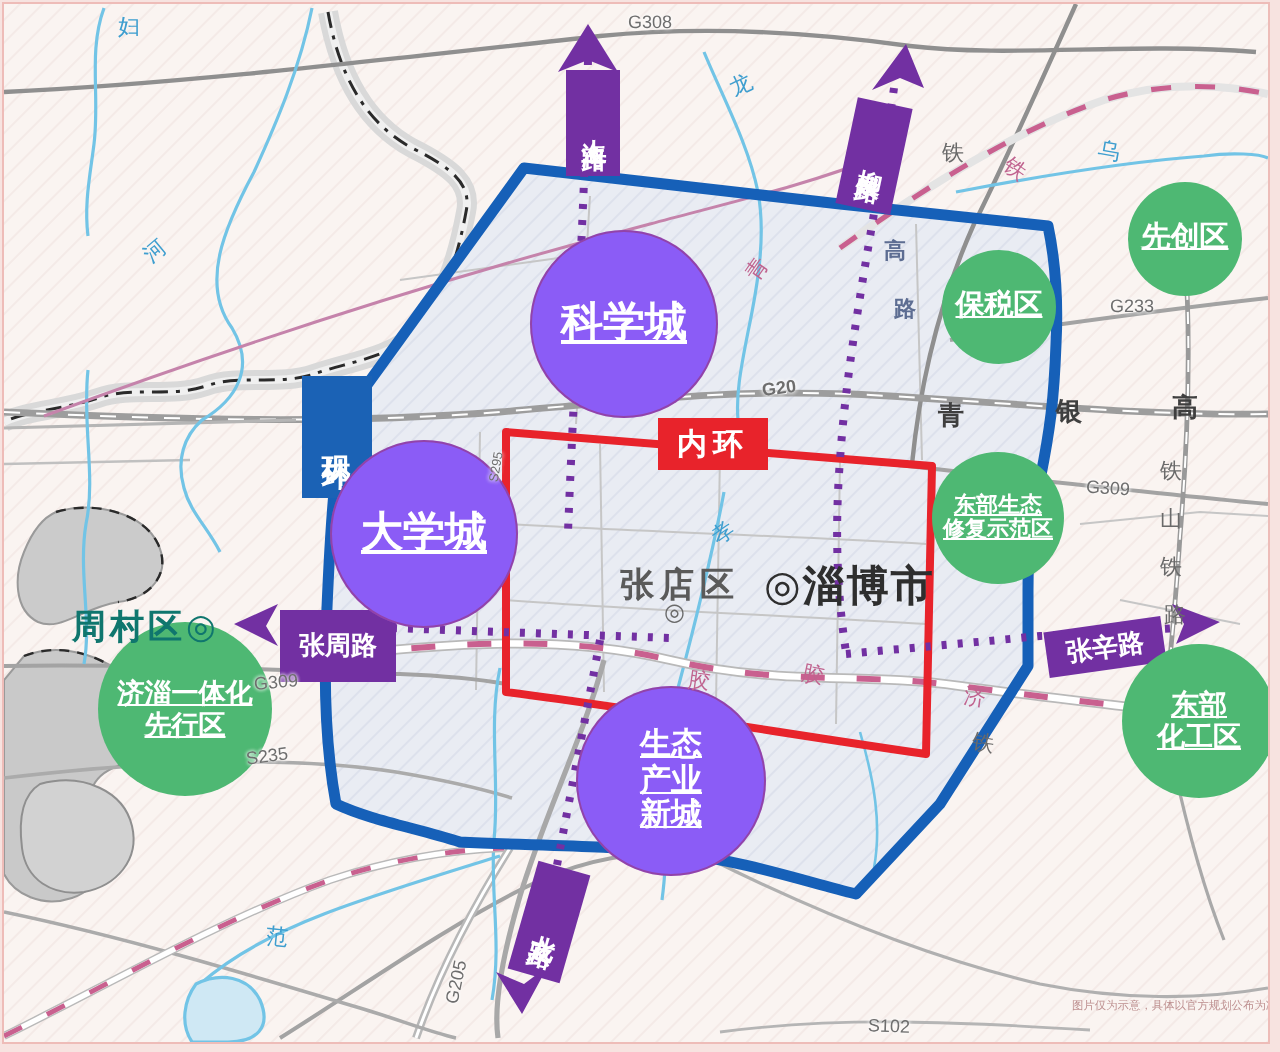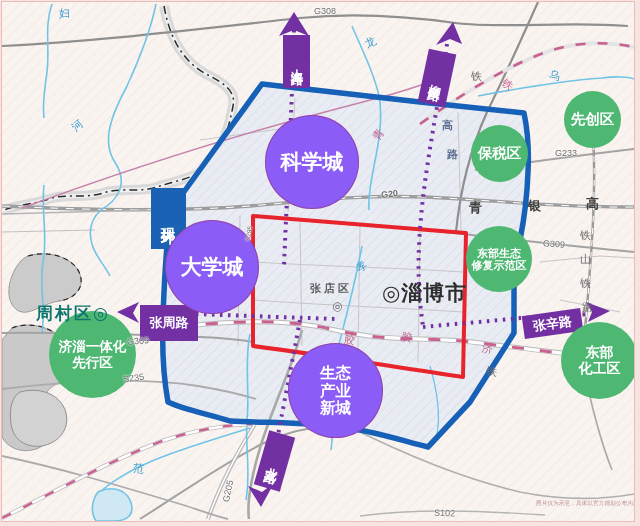--- a/index.html
+++ b/index.html
@@ -4,21 +4,21 @@
 <style>
   html,body{margin:0;padding:0;background:#ffffff;}
   .frame{position:relative;width:640px;height:526px;background:#f7e3e0;overflow:hidden;
          font-family:"Liberation Sans","DejaVu Sans",sans-serif;}
   .mapwrap{position:absolute;left:2px;top:2px;width:632px;height:519px;background:#faf4f1;
            outline:1px solid #eebcb8;overflow:hidden;}
   svg{position:absolute;left:0;top:0;}
   .abs{position:absolute;}
   
   .zone{display:flex;flex-direction:column;align-items:center;justify-content:center;
-        border-radius:50%;color:#fff;font-weight:700;text-align:center;line-height:1.12;}
+        border-radius:50%;color:#fff;font-weight:700;text-align:center;line-height:1.12;text-decoration:underline;}
   .zone-red{background:#8b5cf6;box-shadow:0 0 0 1px rgba(160,20,25,.35) inset;}
   .zone-green{background:#4eb873;}
   
   .badge{display:flex;align-items:center;justify-content:center;color:#fff;font-weight:700;}
   .badge-purple{background:#7230a2;}
   .badge-blue{background:#1b62b5;}
   .badge-red{background:#e8232b;}
   .vtext{writing-mode:vertical-rl;text-orientation:upright;letter-spacing:2px;}
   
   .place{color:#0f766e;font-weight:700;white-space:nowrap;}
@@ -155,20 +155,23 @@
       </div>
 
 <div class="abs badge badge-purple" style="left:421px;top:49px;width:28px;height:54px;transform:rotate(12deg);">
   <span class="vtext" style="font-size:12.5px;">柳泉路</span>
       </div>
 
 <div class="abs badge badge-blue" style="left:149px;top:186px;width:35px;height:61px;">
   <span class="vtext" style="font-size:14px;">现外环</span>
       </div>
 
+<div class="abs badge badge-red" style="left:327px;top:207px;width:55px;height:26px;">
+  <span style="font-size:15px;letter-spacing:3px;">内环</span>
+      </div>
 
 <div class="abs badge badge-purple" style="left:138px;top:303px;width:58px;height:36px;">
   <span style="font-size:13px;">张周路</span>
       </div>
 
 <div class="abs badge badge-purple" style="left:521px;top:310px;width:59px;height:23px;transform:rotate(-8deg);">
   <span style="font-size:13px;">张辛路</span>
       </div>
 
 <div class="abs badge badge-purple" style="left:259px;top:431px;width:27px;height:56px;transform:rotate(16deg);">
@@ -206,21 +209,21 @@
   <span>济淄一体化</span>
   <span>先行区</span>
       </div>
 
 <div class="abs zone zone-green" style="left:559px;top:320px;width:77px;height:77px;font-size:14px;">
   <span>东部</span>
   <span>化工区</span>
       </div>
 
 <div class="abs place" style="left:34px;top:300px;font-size:17px;letter-spacing:2px;">周村区◎</div>
-<div class="abs place" style="left:308px;top:279px;font-size:11px;letter-spacing:3px;color:#5a5a5a;">张店区</div>
+<div class="abs place" style="left:308px;top:279px;font-size:17px;letter-spacing:3px;color:#5a5a5a;">张店区</div>
 <div class="abs" style="left:330px;top:297px;font-size:12px;color:#6a6a6a;">◎</div>
 <div class="abs place" style="left:380px;top:277px;font-size:21px;letter-spacing:1px;color:#2e2e2e;">◎淄博市</div>
 
 <div class="abs shield" style="left:312px;top:4px;">G308</div>
 <div class="abs shield" style="left:553px;top:146px;">G233</div>
 <div class="abs shield" style="left:379px;top:187px;transform:rotate(-7deg);font-weight:700;">G20</div>
 <div class="abs shield" style="left:541px;top:237px;transform:rotate(4deg);">G309</div>
 <div class="abs shield" style="left:125px;top:334px;transform:rotate(-5deg);">G309</div>
 <div class="abs shield" style="left:121px;top:371px;transform:rotate(-8deg);">S235</div>
 <div class="abs shield" style="left:215px;top:484px;transform:rotate(-78deg);">G205</div>

